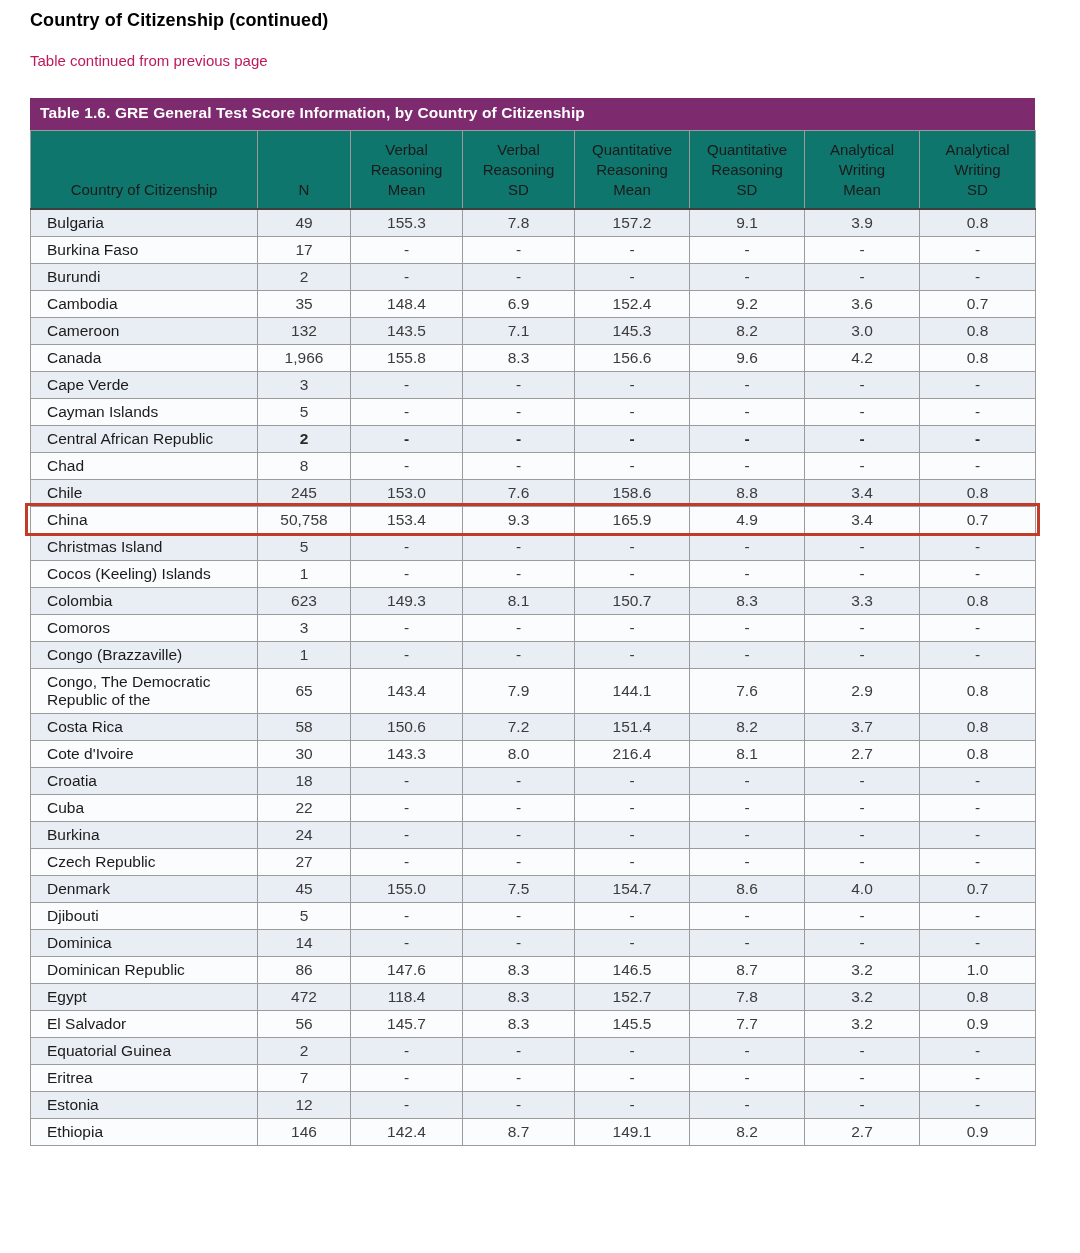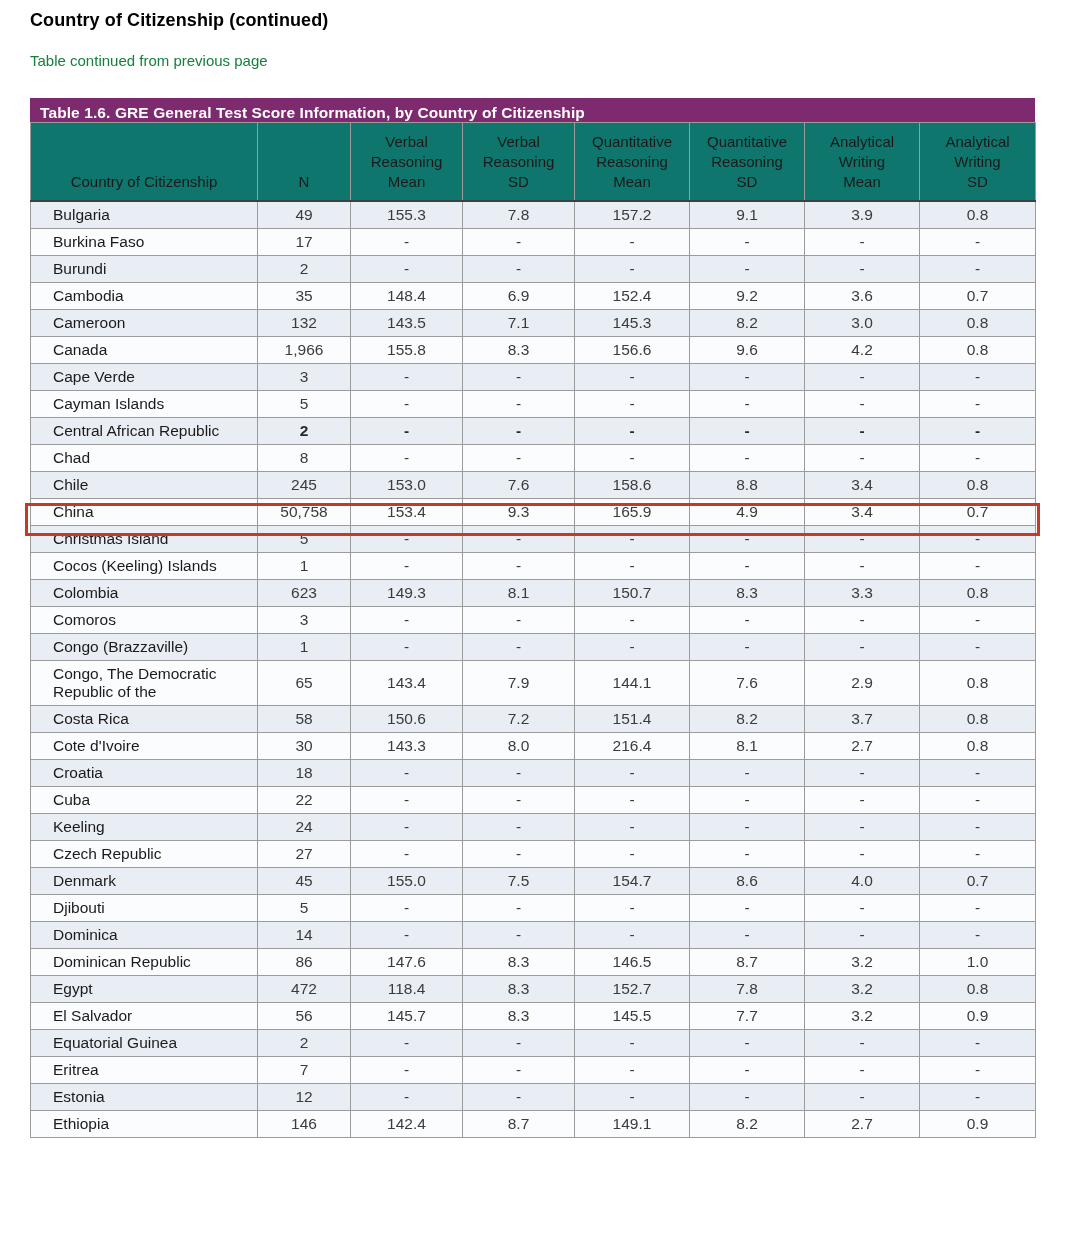--- a/index.html
+++ b/index.html
@@ -28,33 +28,33 @@
   }
   .page-title {
     font-size: 18px;
     font-weight: 700;
     color: #000000;
     letter-spacing: 0.1px;
   }
   .subtitle {
     margin-top: 21px;
     font-size: 15px;
-    color: #15803d;
+    color: #be185d;
   }
   .table-wrap {
     position: relative;
     margin-top: 29px;
     width: 1005px;
   }
   .table-caption {
     background: var(--banner);
     color: #FFFFFF;
     font-size: 15.5px;
     font-weight: 700;
-    padding: 6px 10px 0 10px;
+    padding: 6px 10px 8px 10px;
     letter-spacing: 0.1px;
   }
   table {
     width: 100%;
     border-collapse: collapse;
     table-layout: fixed;
   }
   th, td {
     border: 1px solid var(--grid);
     font-weight: 400;
@@ -82,21 +82,21 @@
   tbody td {
     font-size: 15.5px;
     line-height: 18px;
     padding: 4px 8px;
   }
   tbody tr:nth-child(odd)  { background: var(--row-shaded); }
   tbody tr:nth-child(even) { background: var(--row-white); }
   td.country-cell {
     text-align: left;
     color: var(--text-dark);
-    padding-left: 22px;
+    padding-left: 16px;
   }
   td.value-cell {
     text-align: center;
     color: var(--text-num);
   }
   tr.bold-values td.value-cell { font-weight: 700; color: #2A2A2A; }
   .highlight-box {
     position: absolute;
     left: -5px;
     width: calc(100% + 10px);
@@ -364,21 +364,21 @@
             <td class="country-cell">Cuba</td>
             <td class="value-cell">22</td>
             <td class="value-cell">-</td>
             <td class="value-cell">-</td>
             <td class="value-cell">-</td>
             <td class="value-cell">-</td>
             <td class="value-cell">-</td>
             <td class="value-cell">-</td>
           </tr>
           <tr>
-            <td class="country-cell">Keeling</td>
+            <td class="country-cell">Burkina</td>
             <td class="value-cell">24</td>
             <td class="value-cell">-</td>
             <td class="value-cell">-</td>
             <td class="value-cell">-</td>
             <td class="value-cell">-</td>
             <td class="value-cell">-</td>
             <td class="value-cell">-</td>
           </tr>
           <tr>
             <td class="country-cell">Czech Republic</td>

